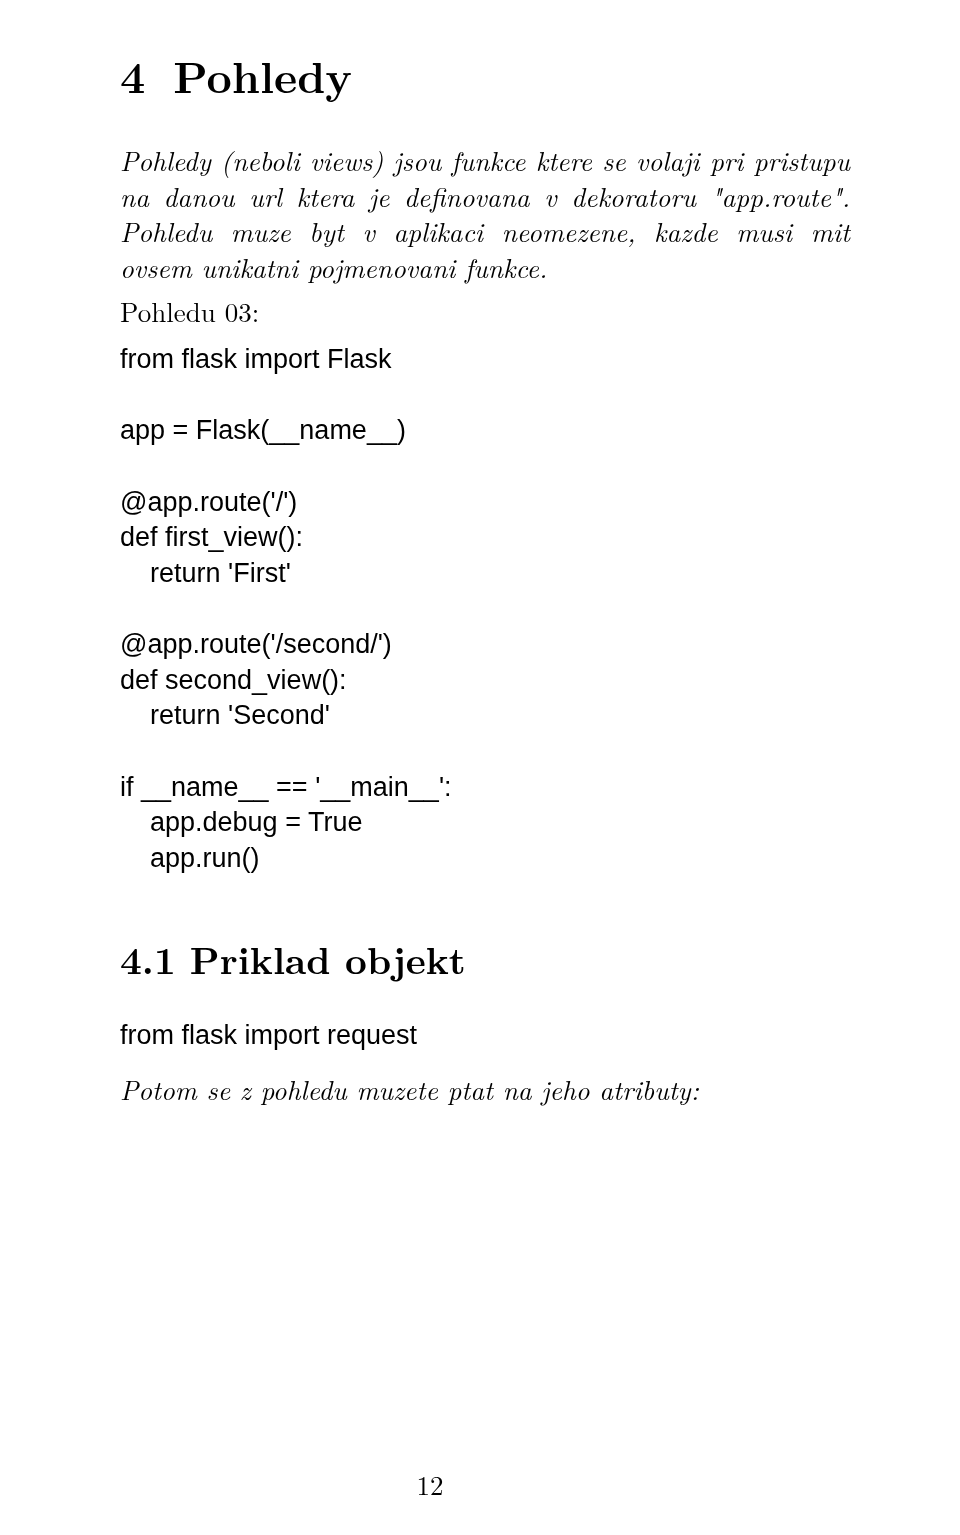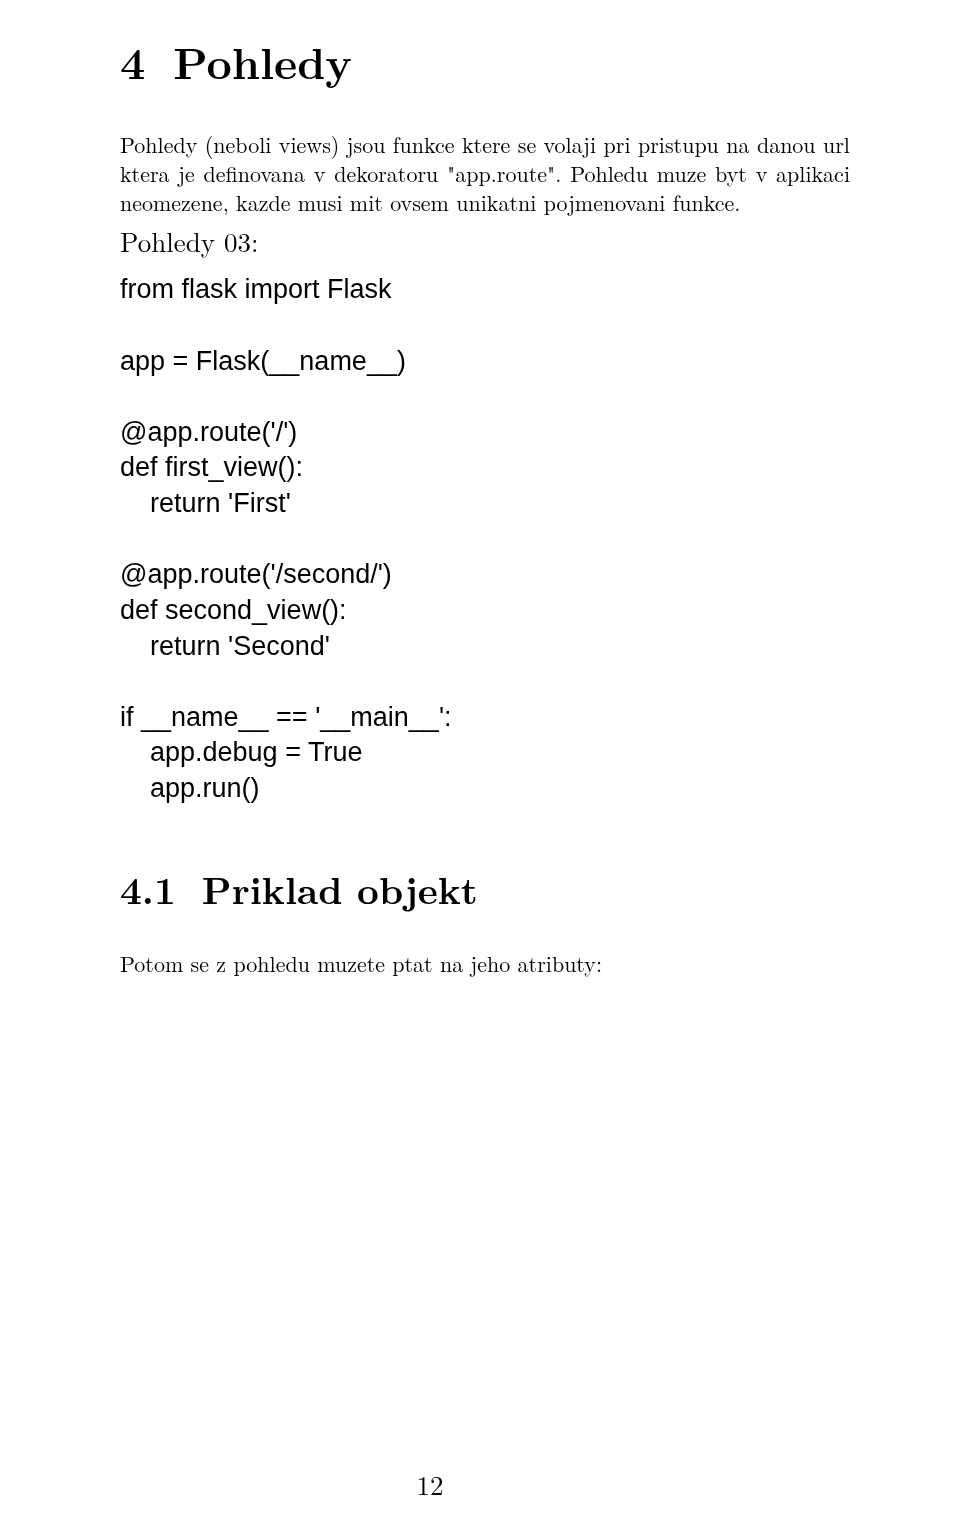--- a/index.html
+++ b/index.html
@@ -8,48 +8,49 @@
     padding: 0;
     width: 960px;
     background: #fff;
     font-family: "Latin Modern Roman", "CMU Serif", "Times New Roman", Times, serif;
     color: #000;
   }
   .page {
     box-sizing: border-box;
     width: 960px;
     min-height: 1535px;
-    padding: 36px 110px 60px 120px;
+    padding: 50px 110px 60px 120px;
     position: relative;
   }
   h1.section {
     font-size: 44px;
     font-weight: bold;
     margin: 0 0 42px 0;
     line-height: 1.15;
   }
   h1.section .secnum {
     display: inline-block;
     margin-right: 28px;
   }
   h2.subsection {
     font-size: 38px;
     font-weight: bold;
     margin: 60px 0 38px 0;
     line-height: 1.15;
   }
   h2.subsection .secnum {
     display: inline-block;
-    margin-right: 26px;
+    margin-right: 14px;
   }
   p.body {
-    font-size: 22px;
+    font-size: 27px;
     line-height: 1.33;
     margin: 0 0 8px 0;
     text-align: justify;
+    font-style: italic;
   }
   .label {
     font-size: 27px;
     line-height: 1.33;
     margin: 0 0 10px 0;
   }
   pre.code {
     font-family: Liberation Sans, sans-serif;
     font-size: 27px;
     line-height: 1.32;
@@ -69,21 +70,21 @@
 <body>
 
 <div class="page">
 
   <h1 class="section">
     <span class="secnum">4</span><span>Pohledy</span>
   </h1>
 
   <p class="body">Pohledy (neboli views) jsou funkce ktere se volaji pri pristupu na danou url ktera je definovana v dekoratoru "app.route". Pohledu muze byt v aplikaci neomezene, kazde musi mit ovsem unikatni pojmenovani funkce.</p>
 
-  <p class="label">Pohledy 03:</p>
+  <p class="label">Pohledu 03:</p>
 
   <pre class="code">from flask import Flask
 
 app = Flask(__name__)
 
 @app.route('/')
 def first_view():
     return 'First'
 
 @app.route('/second/')
@@ -92,17 +93,18 @@
 
 if __name__ == '__main__':
     app.debug = True
     app.run()</pre>
 
   <h2 class="subsection">
     <span class="secnum">4.1</span><span>Priklad objekt</span>
   </h2>
 
 
+  <pre class="code">from flask import request</pre>
 
   <p class="body">Potom se z pohledu muzete ptat na jeho atributy:</p>
 
   <div class="pagenum">12</div>
 </div>
 
 </body></html>

